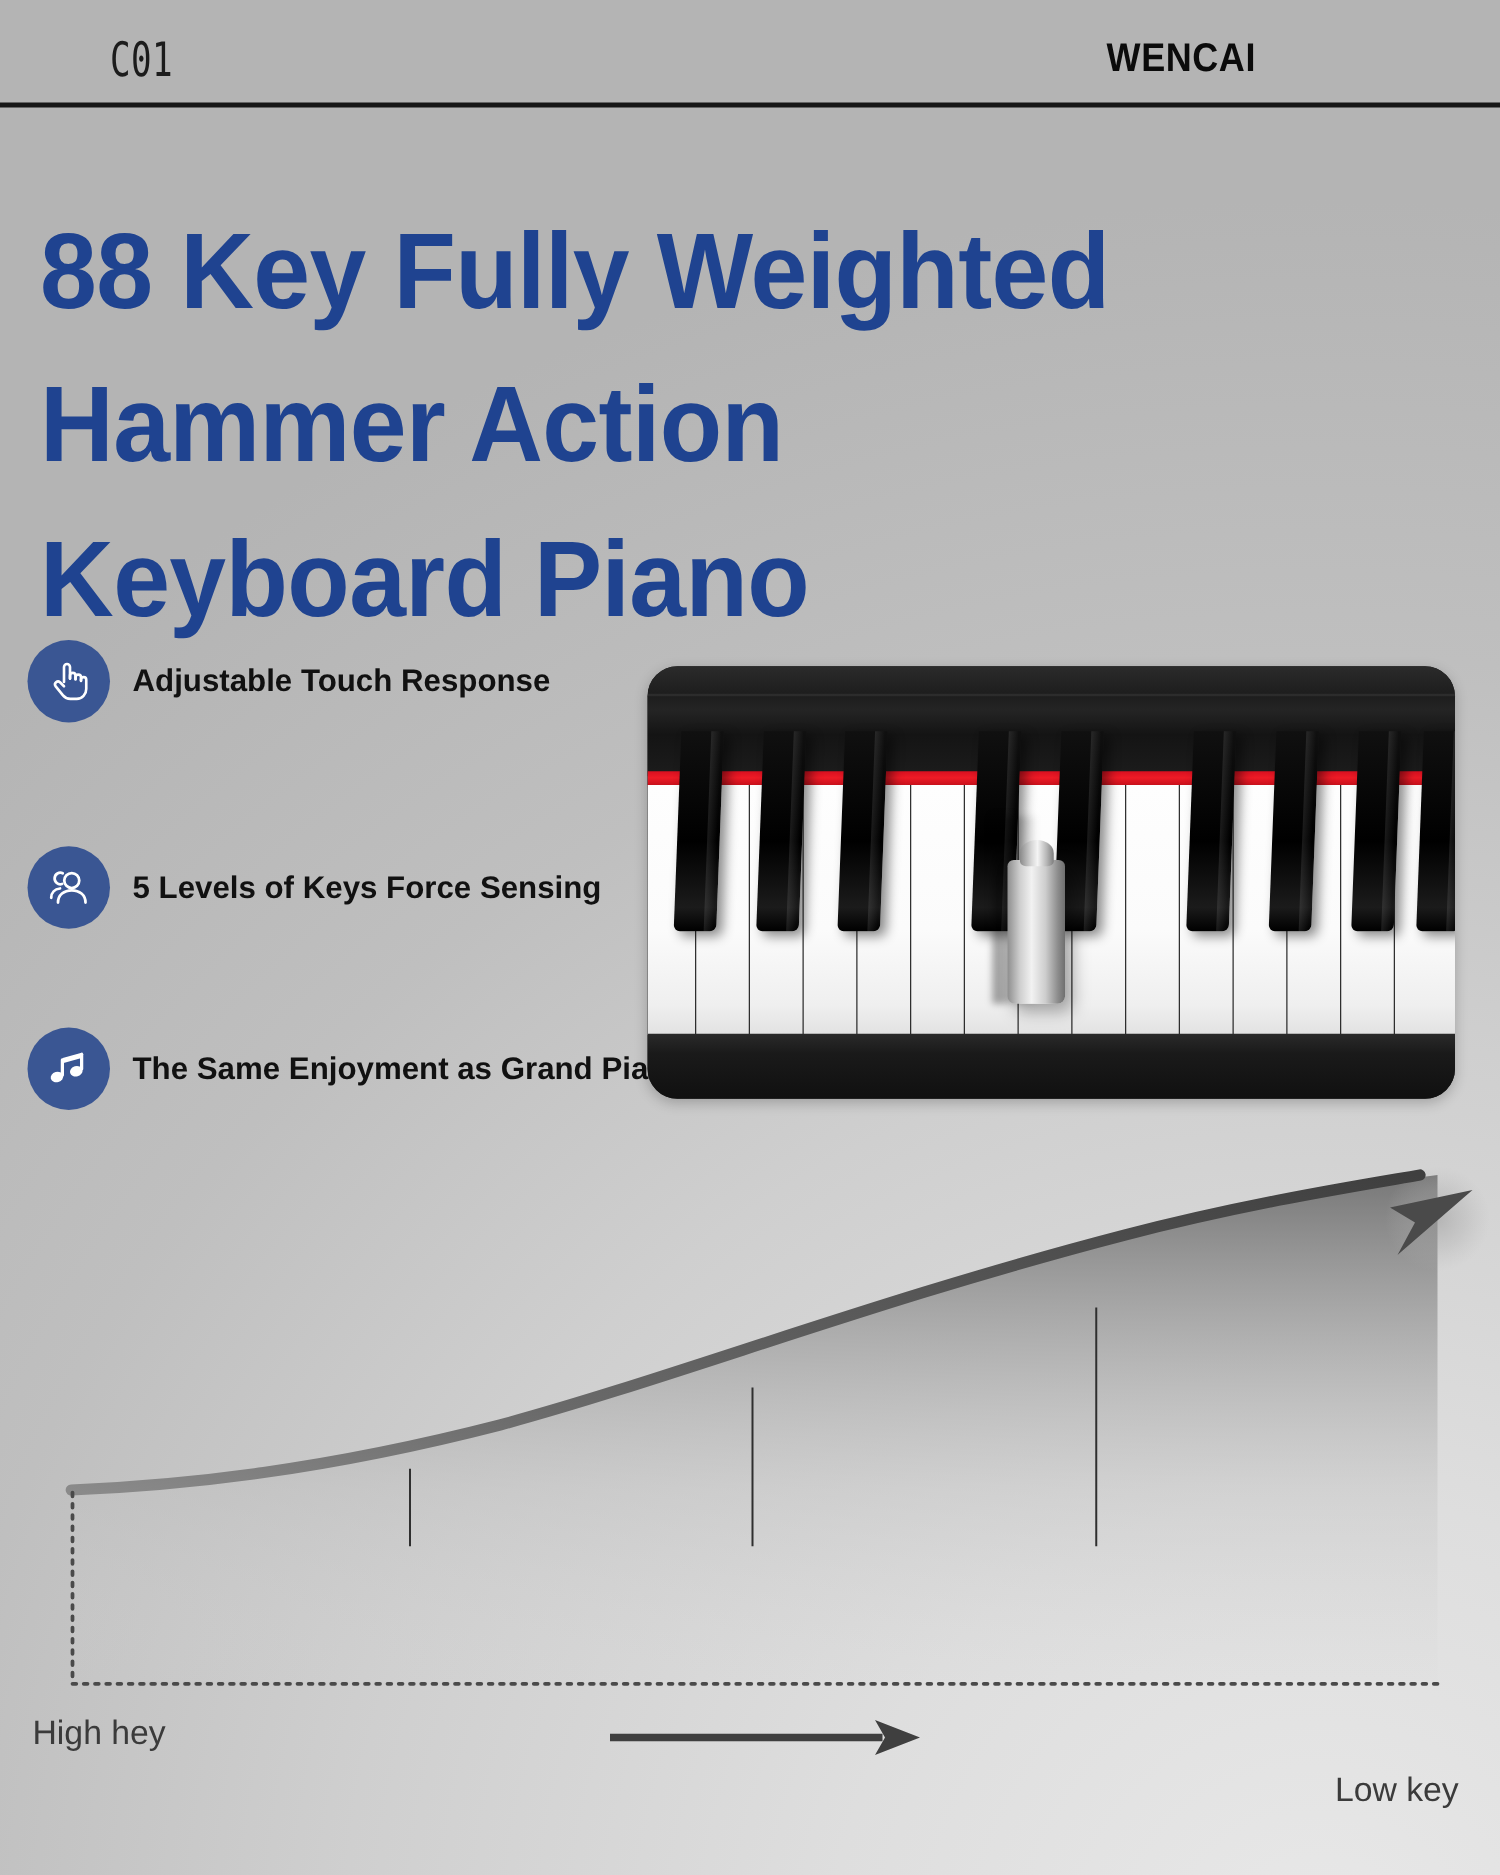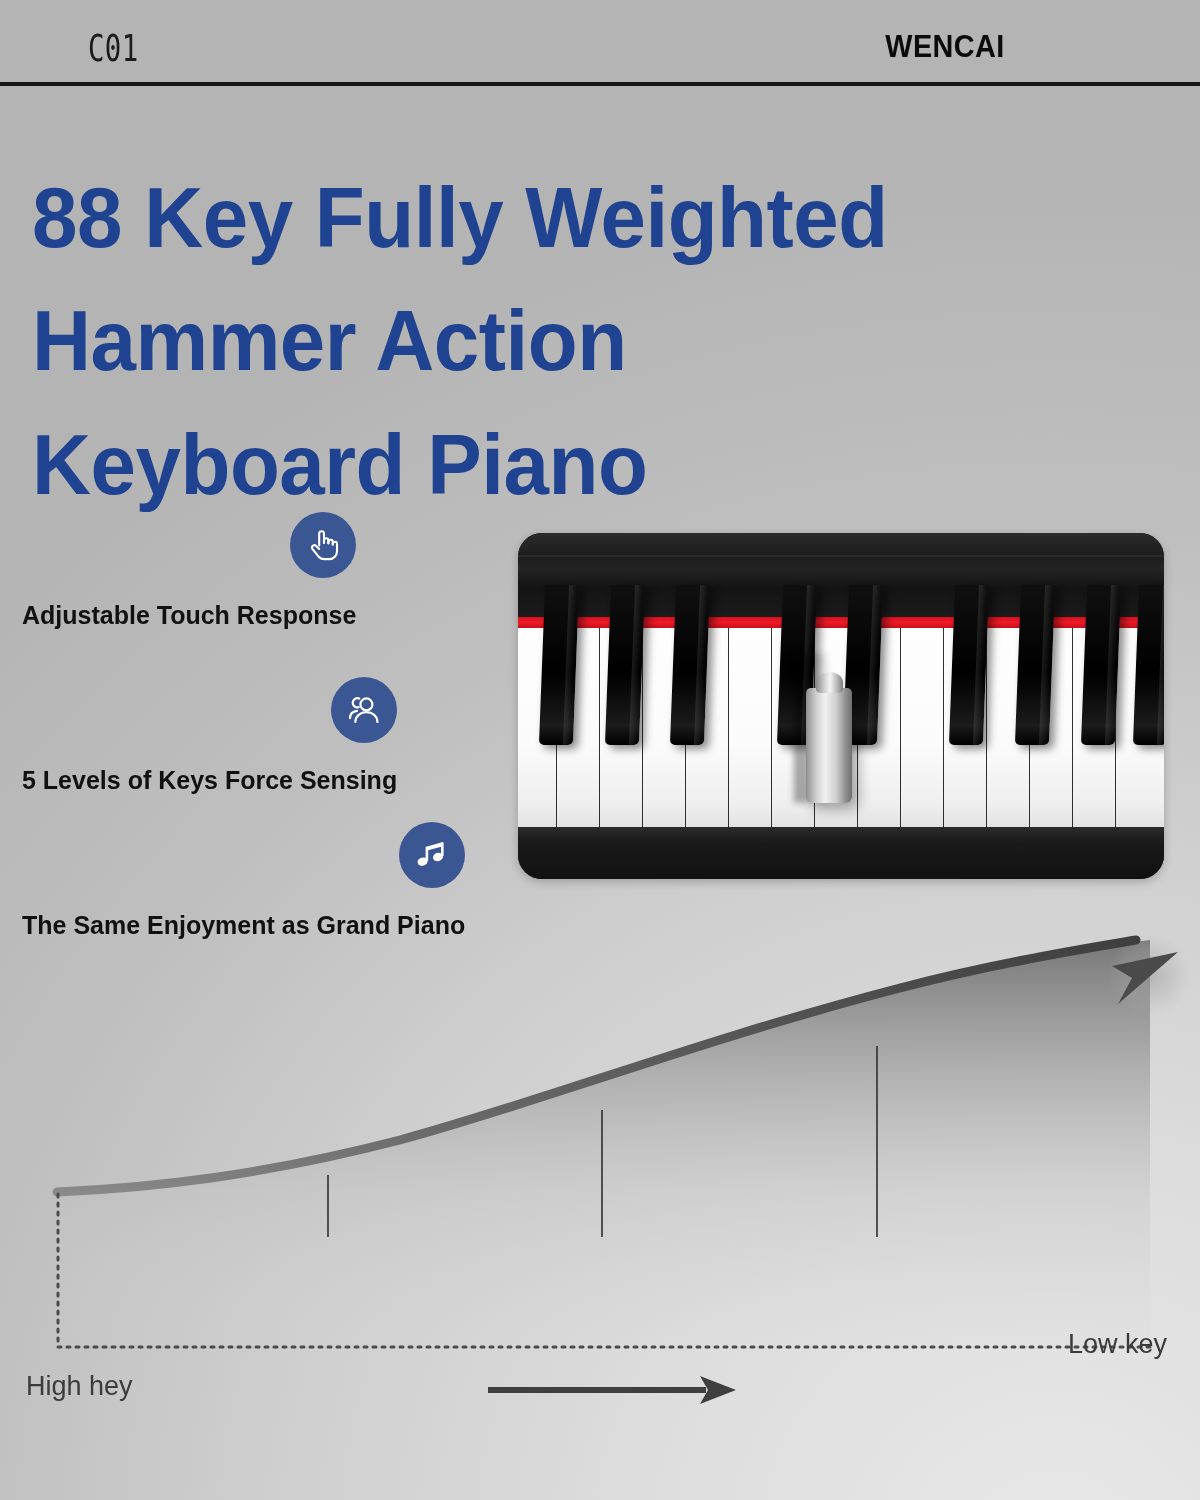--- a/index.html
+++ b/index.html
@@ -78,23 +78,22 @@
   
   #features {
     position: absolute;
     left: 22px;
     top: 512px;
     width: 520px;
   }
   .feature {
     position: absolute;
     display: flex;
-    align-items: flex-end;
+    align-items: center;
     gap: 18px;
-    flex-direction: column;
   }
   .feature-1 { top: 0px;   left: 0px; }
   .feature-2 { top: 165px; left: 0px; }
   .feature-3 { top: 310px; left: 0px; }
 
   .feature-icon {
     flex: 0 0 auto;
     width: 66px;
     height: 66px;
     border-radius: 50%;
@@ -232,21 +231,21 @@
   #chart svg { display: block; }
 
   .axis-label {
     position: absolute;
     font-size: 27px;
     font-weight: 400;
     color: #3b3b3b;
     white-space: nowrap;
   }
   #label-high { left: 26px;  top: 1371px; }
-  #label-low  { right: 33px; top: 1329px; }
+  #label-low  { right: 33px; top: 1417px; }
   #dir-arrow  { position: absolute; left: 484px; top: 1372px; }
 </style>
 </head>
 <body>
 
 <div id="page">
 
   <div id="header">
     <div id="header-code">C01</div>
     <div id="header-brand">WENCAI</div>

